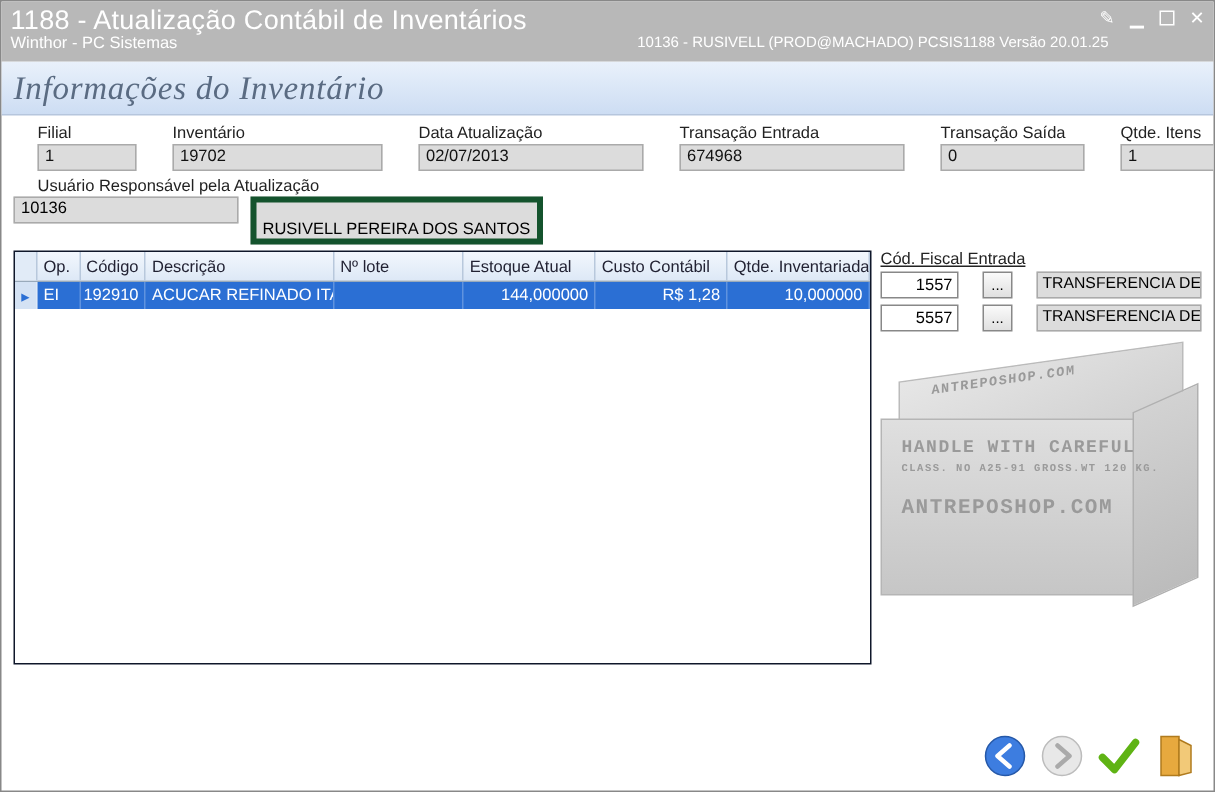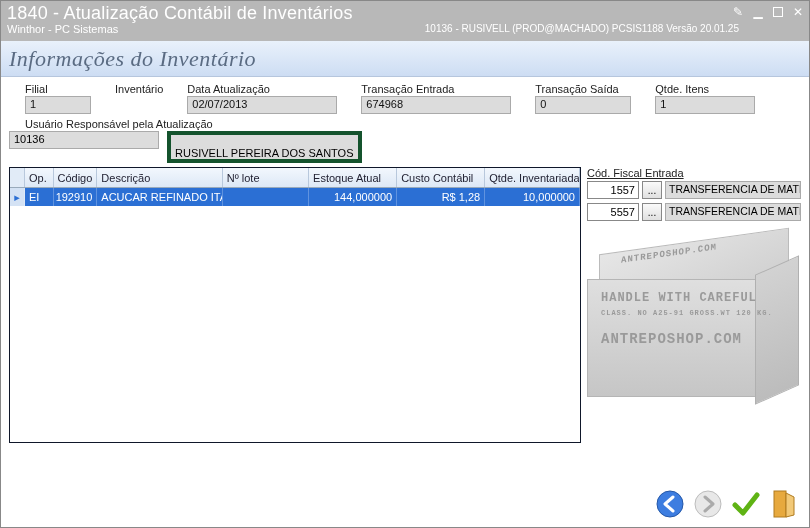--- a/index.html
+++ b/index.html
@@ -36,41 +36,41 @@
   .grid-head .c { font-size: 11px; color: #223; padding: 2px 4px; border-right: 1px solid #b8c8dc; white-space: nowrap; overflow: hidden; display:flex; align-items:center; }
   .grid-head .c:first-child { justify-content: center; width: 16px; background: #e1ebf7; }
   .grid-row { display: flex; height: 18px; background: #2b6fd4; color: #fff; }
   .grid-row .c { font-size: 11px; padding: 1px 4px; border-right: 1px solid rgba(255,255,255,0.25); white-space: nowrap; overflow: hidden; display:flex; align-items:center; }
   .grid-row .c.num { justify-content: flex-end; }
   .grid-row .c:first-child { background: #d4e2f4; width:16px; color:#2b6fd4; justify-content:center; }
   .c.op { width: 32px; } .c.cod { width: 50px; } .c.desc { width: 146px; } .c.lote { width: 100px; } .c.est { width: 102px; } .c.cust { width: 102px; } .c.qtd { width: 110px; }
 
   .side { width: 214px; display: flex; flex-direction: column; gap: 4px; }
   .codfield label { font-size: 11px; color: #222; display:block; margin-bottom:2px;text-decoration:underline; }
-  .codfield .line { display: flex; gap: 3px; align-items: center; }
+  .codfield .line { display: flex; gap: 16px; align-items: center; }
   .codfield input { width: 52px; height: 18px; font-size: 11px; text-align: right; padding: 1px 3px; border: 1px solid #888; }
   .codfield .btn { width: 20px; height: 18px; border: 1px solid #888; background: linear-gradient(#fafafa,#e0e0e0); font-size: 10px; display:flex; align-items:center; justify-content:center; cursor:pointer; }
   .codfield .ro { flex: 1; height: 18px; background: #dcdcdc; border: 1px solid #aaa; font-size: 10.5px; padding: 1px 3px; white-space:nowrap; overflow:hidden; }
 
   .crate { margin-top: 6px; height: 176px; position: relative; }
   .crate .box { position: absolute; inset: 0; }
   .crate .top { position: absolute; left: 12px; top: 10px; width: 190px; height: 50px; background: linear-gradient(160deg,#e6e6e6,#cfcfcf); transform: skewY(-8deg); border:1px solid #bbb; }
   .crate .front { position: absolute; left: 0; top: 48px; width: 170px; height: 118px; background: linear-gradient(#dfdfdf,#c6c6c6); border:1px solid #b5b5b5; }
   .crate .side2 { position: absolute; left: 168px; top: 34px; width: 44px; height: 130px; background: linear-gradient(#d2d2d2,#bcbcbc); transform: skewY(-24deg); border:1px solid #b0b0b0; }
   .crate .txt { position: absolute; font-family: "Courier New", monospace; color: #9a9a9a; font-weight: bold; letter-spacing: 1px; }
 
   .footer { position: absolute; right: 10px; bottom: 8px; display: flex; gap: 6px; }
   .footer .ibtn { width: 32px; height: 32px; display:flex; align-items:center; justify-content:center; cursor:pointer; }
   .footer svg { display:block; }
 </style>
 </head>
 <body>
 
 <div class="titlebar">
-  <div class="title">1840 - Atualização Contábil de Inventários</div>
+  <div class="title">1188 - Atualização Contábil de Inventários</div>
   <div class="subtitle">Winthor - PC Sistemas</div>
   <div class="rightinfo">10136 - RUSIVELL (PROD@MACHADO)   PCSIS1188   Versão 20.01.25</div>
   <div class="win-controls">
     <span>✎</span>
     <span>▁</span>
     <span>
         <span class="sq"></span>
       </span>
     <span>✕</span>
   </div>
@@ -79,20 +79,21 @@
 <div class="section-header">Informações do Inventário</div>
 
 <div class="content">
   <div class="row">
     <div class="field">
         <label>Filial</label>
         <div class="inp w50">1</div>
       </div>
     <div class="field">
         <label>Inventário</label>
+        <div class="inp w100">19702</div>
       </div>
     <div class="field">
         <label>Data Atualização</label>
         <div class="inp w120">02/07/2013</div>
       </div>
     <div class="field">
         <label>Transação Entrada</label>
         <div class="inp w140">674968</div>
       </div>
     <div class="field">

